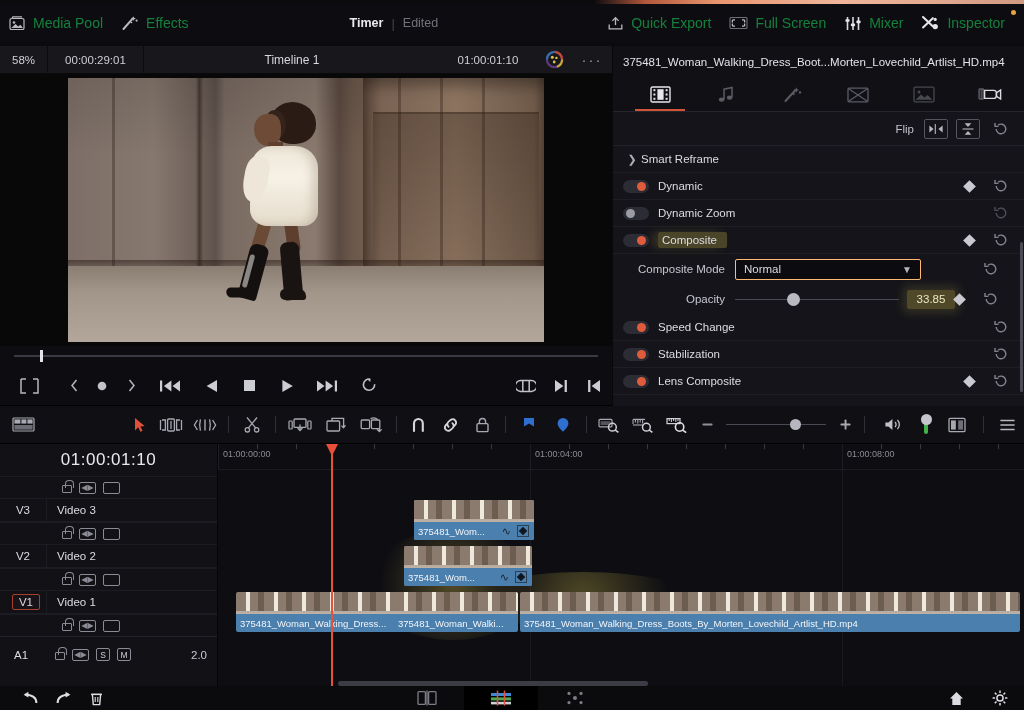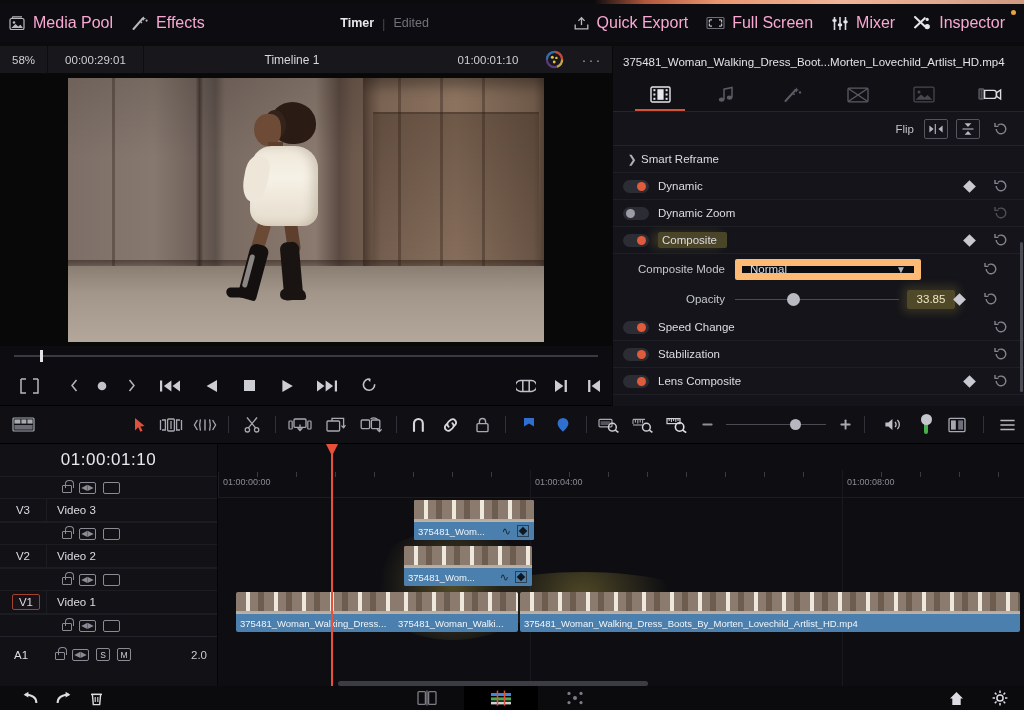--- a/index.html
+++ b/index.html
@@ -24,21 +24,21 @@
   .topbar {
     position: absolute; left:0; top:4px; width:1024px; height:38px;
     background:#0d0d11;
     display:flex; align-items:center;
   }
   .tb-group { display:flex; align-items:center; }
   .tb-item {
     display:flex; align-items:center; gap:7px;
     padding:0 9px; height:38px; cursor:default;
   }
-  .tb-label { font-size:16px; color:#f9a8d4; white-space:nowrap; }
+  .tb-label { font-size:14px; color:#15803d; white-space:nowrap; }
   .tb-spacer { flex:1; }
   .tb-right { display:flex; align-items:center; padding-right:10px; position:relative; }
   .timer-grp { display:flex; align-items:center; gap:8px; margin-right:8px; }
   .timer-on { font-size:12.5px; color:#e9e9ee; font-weight:bold; }
   .timer-div { color:#44444c; font-size:13px; }
   .timer-off { font-size:12.5px; color:#72727a; }
   .orange-dot {
     position:absolute; right:8px; top:6px; width:5px; height:5px;
     border-radius:50%; background:#e8a33d;
   }
@@ -206,21 +206,21 @@
     border-radius:2px; box-shadow: -6px 0 10px rgba(150,138,62,.25);
   }
   .prow-right { margin-left:auto; display:flex; align-items:center; padding-right:10px; gap:14px; }
   .kf-diamond { width:9px; height:9px; background:#c9c9d2; transform:rotate(45deg); }
 
   .subrow {
     height:30px; display:flex; align-items:center; padding:0 10px 0 10px;
   }
   .sub-label { width:112px; text-align:right; font-size:11.5px; color:#c6c6ce; padding-right:10px; }
   .dropdown {
-    flex:1; height:21px; background:#0c0c10; border:7px solid #fdba74; border-radius:2px;
+    flex:1; height:21px; background:#0c0c10; border:1px solid #fdba74; border-radius:2px;
     display:flex; align-items:center; padding:0 8px; font-size:11.5px; color:#dadae0;
     max-width:186px;
     text-align:right;
   }
   .dd-caret { margin-left:auto; color:#b3b3bb; font-size:10px; }
   .slider-wrap { flex:1; display:flex; align-items:center; max-width:188px; height:21px; position:relative; }
   .slider-line { position:absolute; left:0; right:0; top:10px; height:1.5px; background:#4a4a55; }
   .slider-knob {
     position:absolute; left:52px; top:4px; width:13px; height:13px;
     border-radius:50%; background:#b9b9c2;
@@ -295,21 +295,21 @@
     border:1.4px solid #8b8b95; border-bottom:none; border-radius:4px 4px 0 0;
   }
   .ic-letter {
     width:14px; height:13px; border:1.3px solid #8b8b95; border-radius:2px;
     display:flex; align-items:center; justify-content:center;
     font-size:8.5px; color:#cfcfd7;
   }
 
   
   .tl-tracks { position:absolute; left:218px; top:0; right:0; height:242px; overflow:hidden; }
-  .ruler { height:26px; position:relative; background:#0e0e12; border-bottom:1px solid #1b1b22;margin-top:28px; }
+  .ruler { height:26px; position:relative; background:#0e0e12; border-bottom:1px solid #1b1b22; }
   .ruler-tick { position:absolute; top:0; width:1px; height:5px; background:#3a3a44; }
   .ruler-tick.maj { height:26px; background:#1e1e26; }
   .ruler-lbl { position:absolute; top:5px; font-size:9px; color:#8a8a94; padding-left:3px; white-space:nowrap; }
   .grid-line { position:absolute; top:26px; bottom:0; width:1px; background:#191920; }
 
   .trk { position:absolute; left:0; right:0; }
   .clip { position:absolute; border-radius:2px; overflow:hidden; }
   .clip-thumbs {
     position:absolute; left:0; right:0; top:0; height:26px;
     background:

